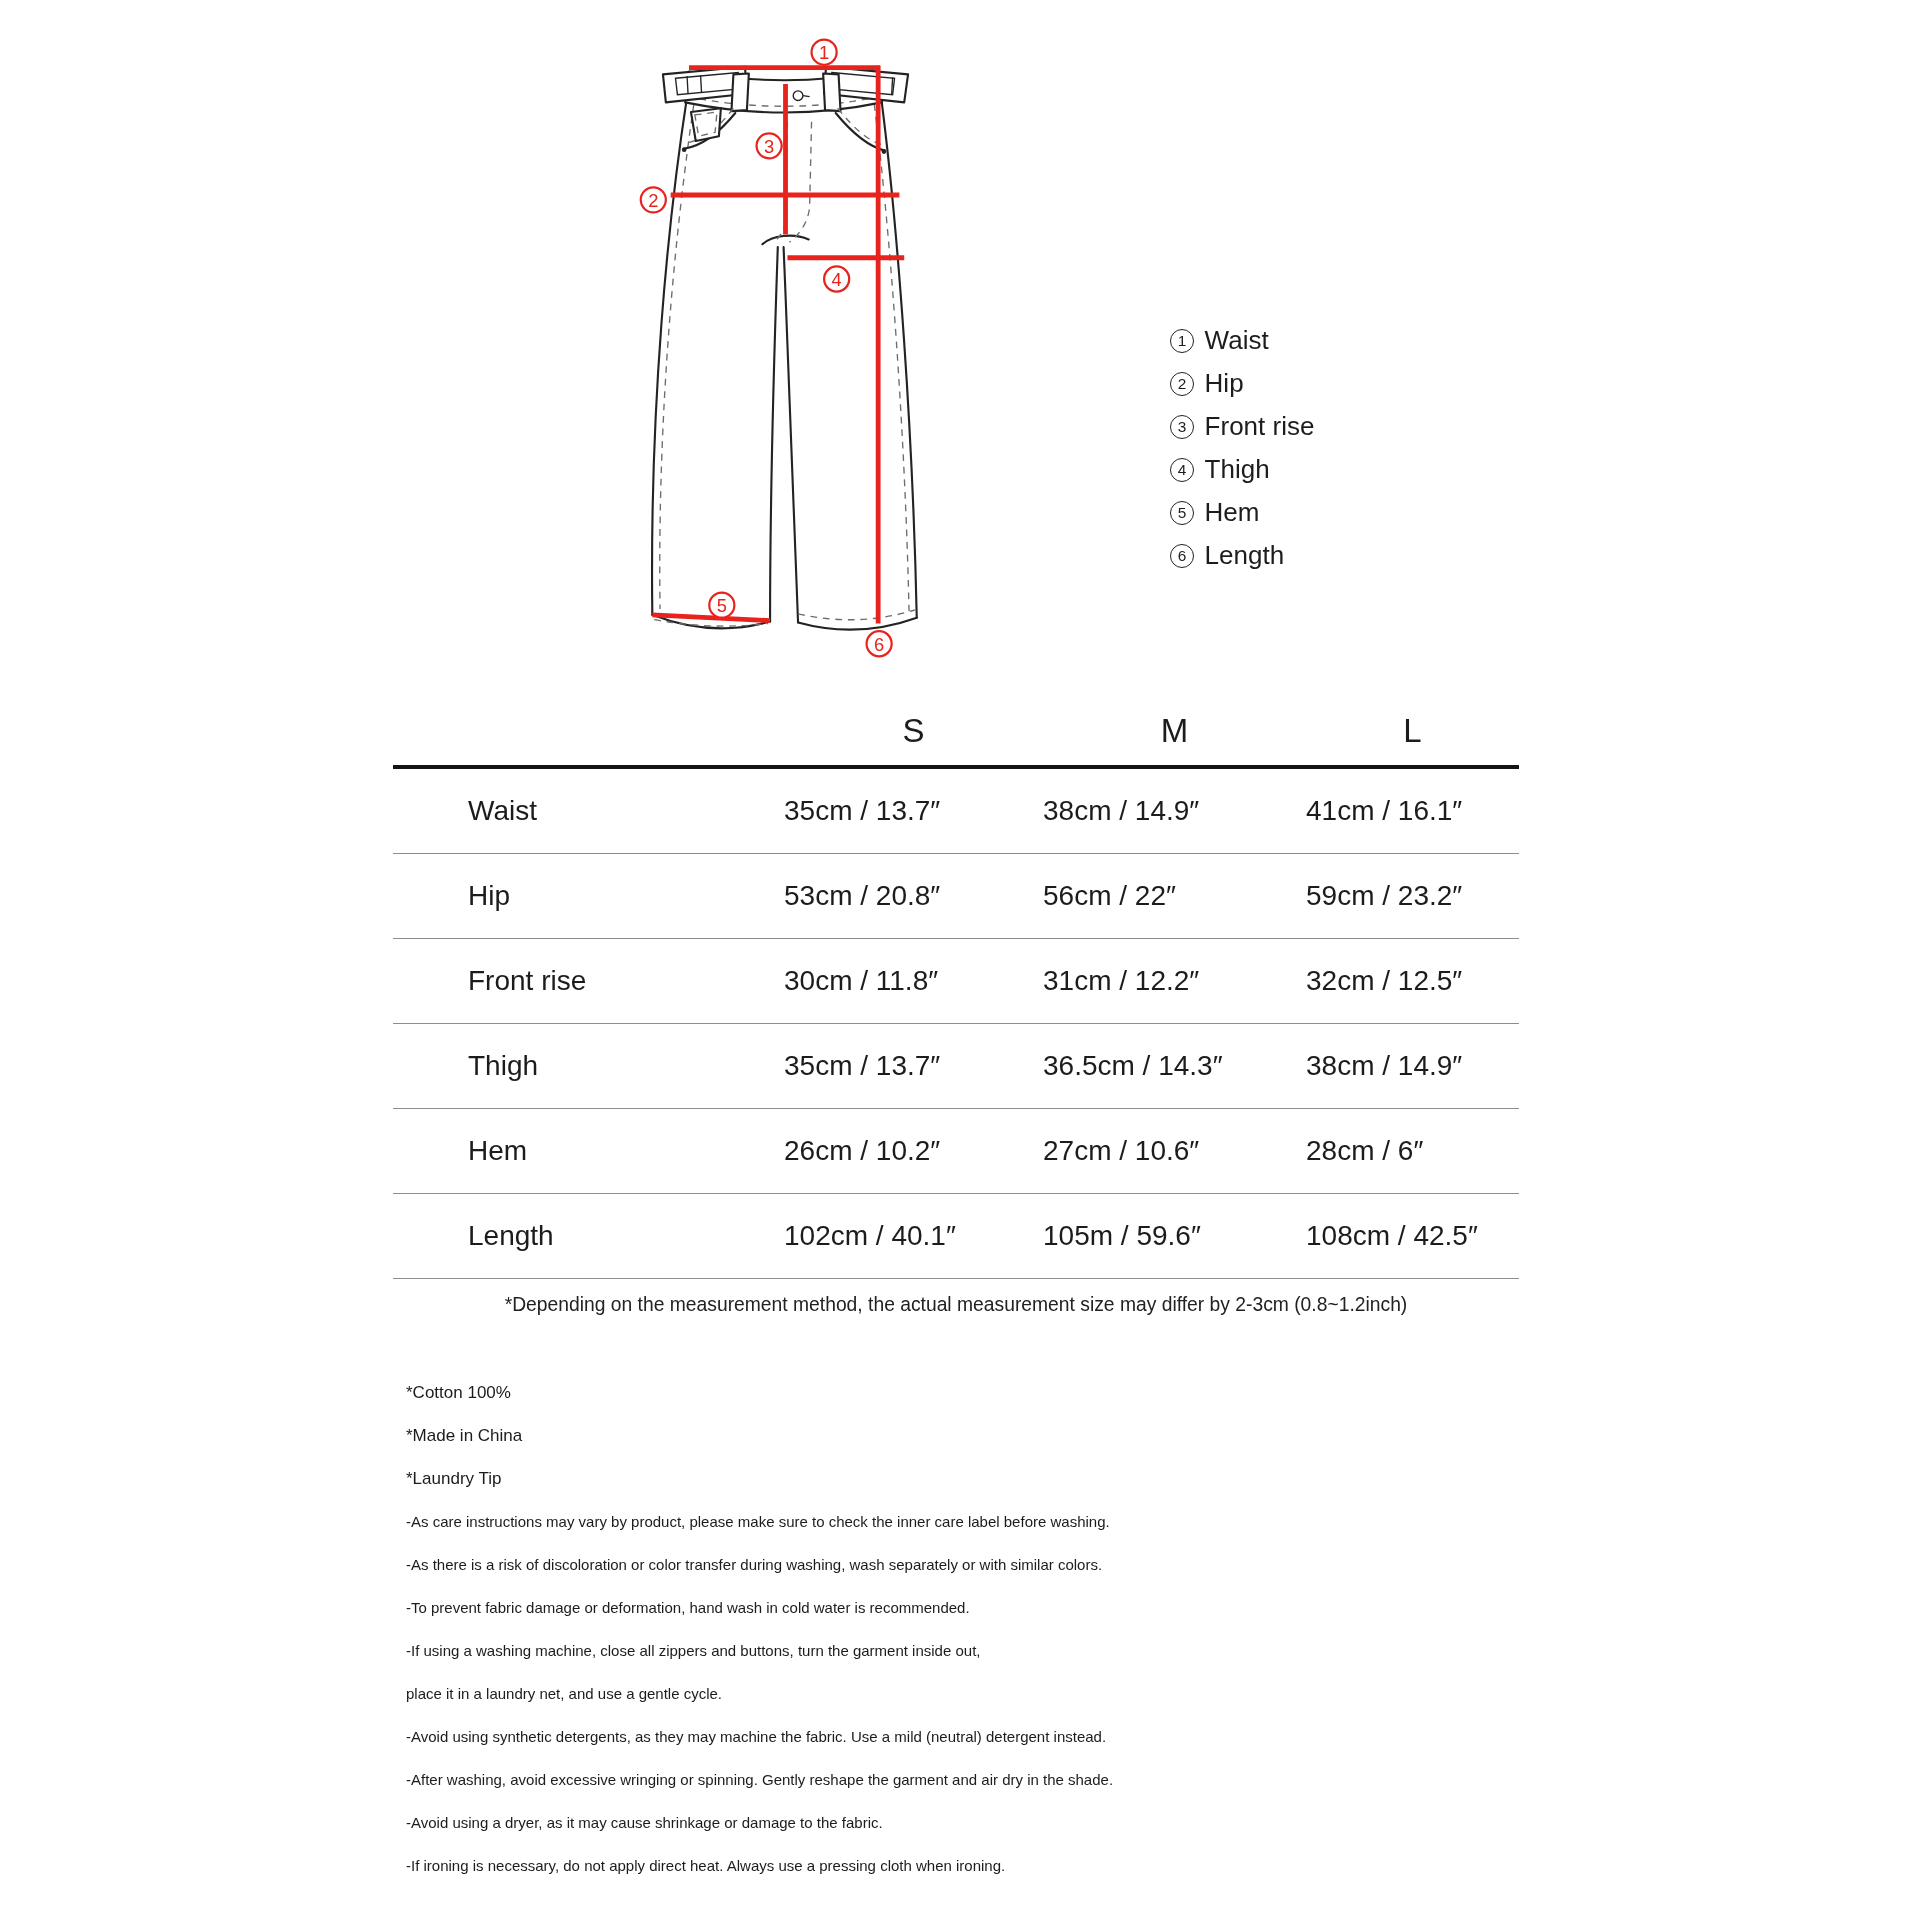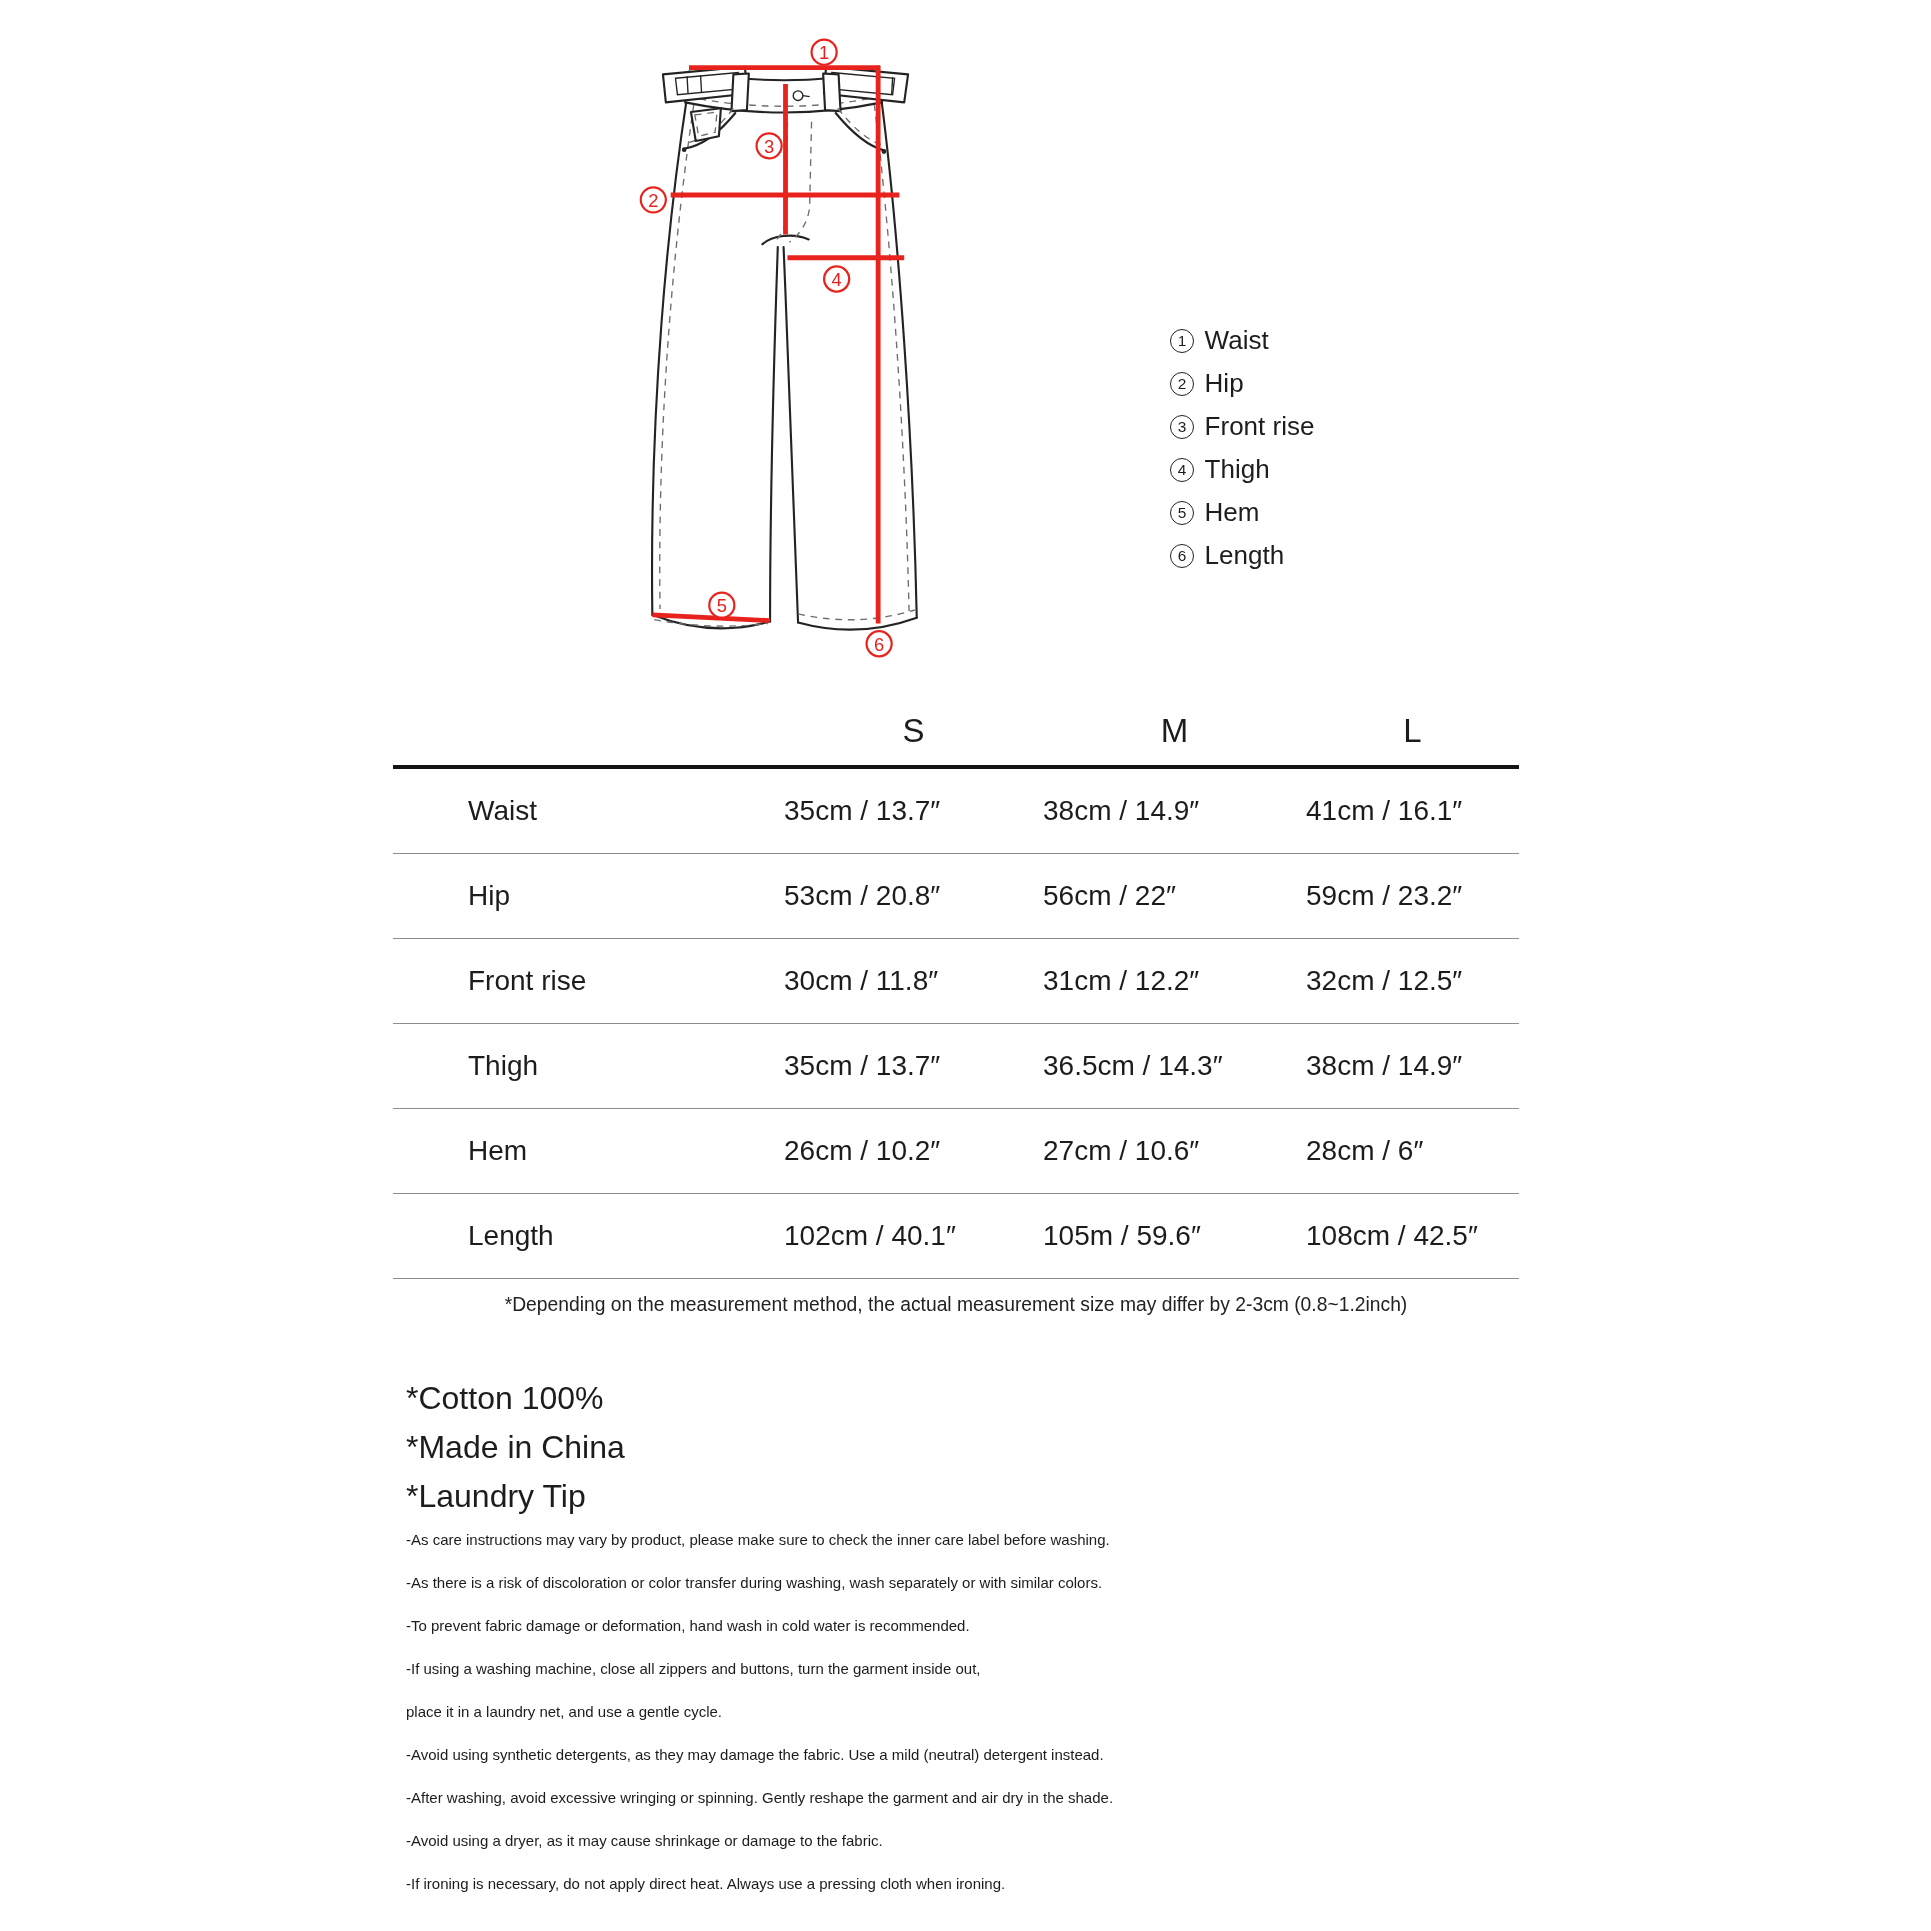--- a/index.html
+++ b/index.html
@@ -38,21 +38,21 @@
   }
   .row-label{padding-left:75px;font-size:28px;}
   .cell{text-align:left;font-size:28px;white-space:nowrap;}
   #footnote{
     position:absolute;left:393px;top:1294px;width:1126px;
     text-align:center;font-size:19.3px;color:#222;
   }
   
   #notes{position:absolute;left:406px;top:1371px;width:1255px;}
   #notes .ln{display:block;line-height:43px;font-size:15px;white-space:nowrap;}
-  #notes .ln.h{font-size:32px;margin-top:6px;}
+  #notes .ln.h{font-size:17px;}
 </style>
 </head>
 <body>
 
 <svg id="diagram" viewBox="600 30 400 660" xmlns="http://www.w3.org/2000/svg">
 
   <g>
 
     <path class="outline" d="M712,100 C692,230 673,420 676,637"></path>
     <path class="dash" d="M719,108 C700,238 681,424 684,631"></path>
@@ -212,18 +212,18 @@
 
 <div id="notes">
   <span class="ln h">*Cotton 100%</span>
   <span class="ln h">*Made in China</span>
   <span class="ln h">*Laundry Tip</span>
   <span class="ln">-As care instructions may vary by product, please make sure to check the inner care label before washing.</span>
   <span class="ln">-As there is a risk of discoloration or color transfer during washing, wash separately or with similar colors.</span>
   <span class="ln">-To prevent fabric damage or deformation, hand wash in cold water is recommended.</span>
   <span class="ln">-If using a washing machine, close all zippers and buttons, turn the garment inside out,</span>
   <span class="ln">place it in a laundry net, and use a gentle cycle.</span>
-  <span class="ln">-Avoid using synthetic detergents, as they may damage the fabric. Use a mild (neutral) detergent instead.</span>
+  <span class="ln">-Avoid using synthetic detergents, as they may machine the fabric. Use a mild (neutral) detergent instead.</span>
   <span class="ln">-After washing, avoid excessive wringing or spinning. Gently reshape the garment and air dry in the shade.</span>
   <span class="ln">-Avoid using a dryer, as it may cause shrinkage or damage to the fabric.</span>
   <span class="ln">-If ironing is necessary, do not apply direct heat. Always use a pressing cloth when ironing.</span>
 </div>
 
 
 </body></html>

